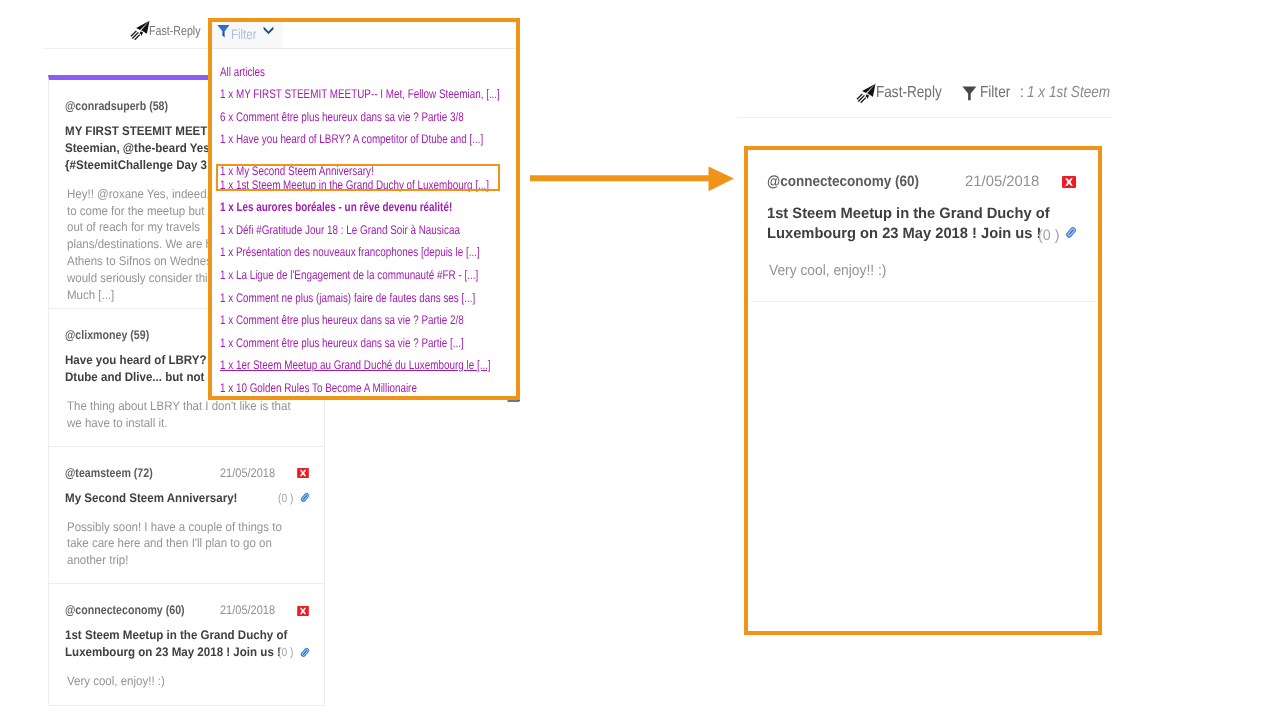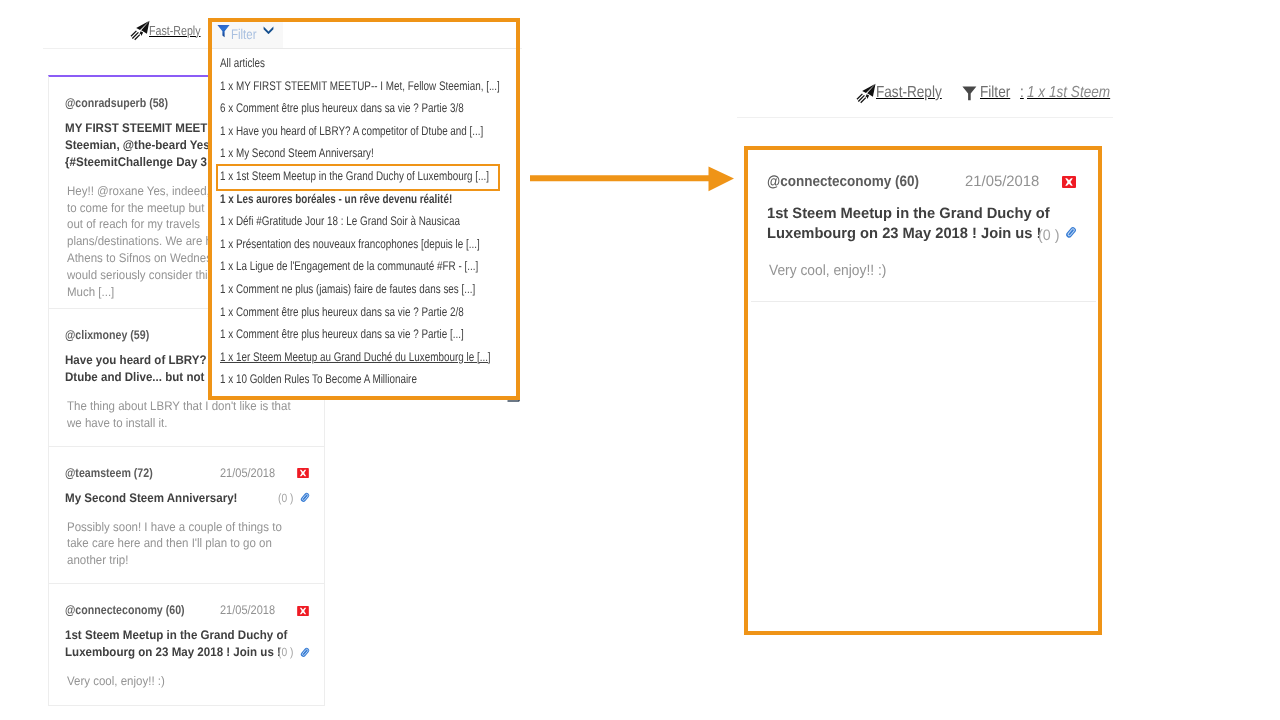--- a/index.html
+++ b/index.html
@@ -6,31 +6,31 @@
   html,body{margin:0;padding:0;}
   body{width:1280px;height:720px;overflow:hidden;background:#ffffff;
        font-family:"Liberation Sans",sans-serif;
        -webkit-font-smoothing:antialiased;text-rendering:geometricPrecision;}
   .root{position:relative;width:1280px;height:720px;overflow:hidden;}
 
   .hrule{position:absolute;background:#f0f0f0;height:1px;}
 
   
   .tool{position:absolute;display:flex;align-items:center;}
-  .tb-item{display:flex;align-items:center;text-decoration:underline;}
+  .tb-item{display:flex;align-items:center;}
   .tb-label{color:#757575;font-size:13px;display:inline-block;
             transform:scaleX(.82);transform-origin:left center;white-space:nowrap;}
   .rtool .tb-label{font-size:16px;transform:scaleX(.85);color:#6f6f6f;}
   .sq{display:inline-block;transform-origin:left center;white-space:nowrap;}
 
   
   .col{position:absolute;}
   .card{position:absolute;left:0;right:0;background:#fff;
         border:1px solid #ededed;border-top:none;box-sizing:border-box;}
-  .card.first{border-top:2px solid #8b5cf6;}
+  .card.first{border-top:5px solid #8b5cf6;}
   .card.nb{border:none;border-bottom:1px solid #ececec;}
   .author{position:absolute;left:16px;font-weight:bold;color:#5b5b5b;
           font-size:12.5px;white-space:nowrap;display:inline-block;
           transform:scaleX(.85);transform-origin:left top;}
   .date{position:absolute;left:171px;color:#919191;font-size:12.5px;white-space:nowrap;
         display:inline-block;transform:scaleX(.88);transform-origin:left top;}
   .delbtn{position:absolute;left:249px;}
   .delbtn svg{width:12px;height:10px;display:block;}
   .card.big .delbtn svg{width:14px;height:12px;}
   .title-ln{position:absolute;left:16px;color:#3f3f3f;font-size:12.5px;font-weight:bold;
@@ -48,22 +48,22 @@
   .card.big .title-ln{font-size:15px;transform:scaleX(.98);}
   .card.big .cnt{font-size:15px;transform:scaleX(.95);}
   .card.big .body-ln{font-size:15px;transform:scaleX(.92);}
 
   
   .dd{position:absolute;background:#fff;border:1px solid #dcdcdc;box-sizing:border-box;}
   .dd-head{position:absolute;left:0;top:0;right:0;height:27px;background:#fff;
            border-bottom:1px solid #e9e9e9;box-sizing:border-box;}
   .dd-toggle{position:absolute;left:0;top:0;width:71px;height:26px;background:#f8f8f8;}
   .dd-list{position:absolute;left:0;right:0;}
-  .dd-item{color:#404040;font-size:12.5px;padding-left:8px;white-space:nowrap;
-           position:absolute;left:0;right:0;height:22.6px;display:flex;align-items:flex-start;}
+  .dd-item{color:#a21caf;font-size:12.5px;padding-left:8px;white-space:nowrap;
+           position:absolute;left:0;right:0;height:22.6px;display:flex;align-items:flex-end;}
   .dd-item .sq{transform:scaleX(.79);}
 
   
   .ann{position:absolute;border:4px solid #ef9417;box-sizing:border-box;background:transparent;}
   .arrow{position:absolute;}
 </style>
 </head>
 <body>
 
 <div class="root" id="root">
@@ -243,21 +243,21 @@
         </div>
         <div class="dd-item" style="top: 22.6px;">
           <span class="sq">1 x MY FIRST STEEMIT MEETUP-- I Met, Fellow Steemian, [...]</span>
         </div>
         <div class="dd-item" style="top: 45.2px;">
           <span class="sq">6 x Comment être plus heureux dans sa vie ? Partie 3/8</span>
         </div>
         <div class="dd-item" style="top: 67.8px;">
           <span class="sq">1 x Have you heard of LBRY? A competitor of Dtube and [...]</span>
         </div>
-        <div class="dd-item" style="top: 90px;">
+        <div class="dd-item" style="top: 99px;">
           <span class="sq">1 x My Second Steem Anniversary!</span>
         </div>
         <div class="dd-item" style="top: 113px;">
           <span class="sq">1 x 1st Steem Meetup in the Grand Duchy of Luxembourg [...]</span>
         </div>
         <div class="dd-item" style="top: 135.6px; font-weight: bold;">
           <span class="sq">1 x Les aurores boréales - un rêve devenu réalité!</span>
         </div>
         <div class="dd-item" style="top: 158.2px;">
           <span class="sq">1 x Défi #Gratitude Jour 18 : Le Grand Soir à Nausicaa</span>

